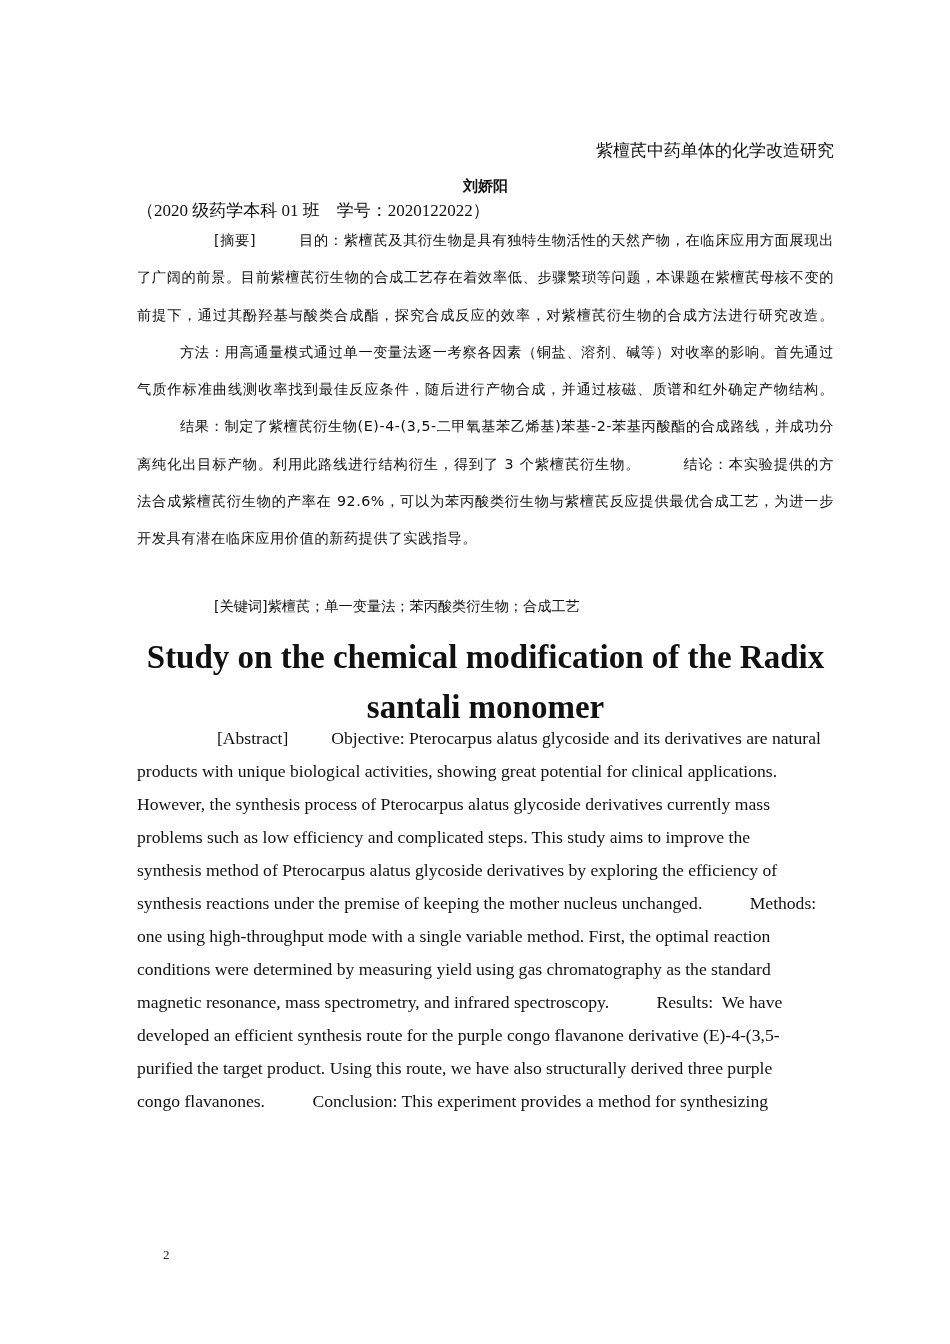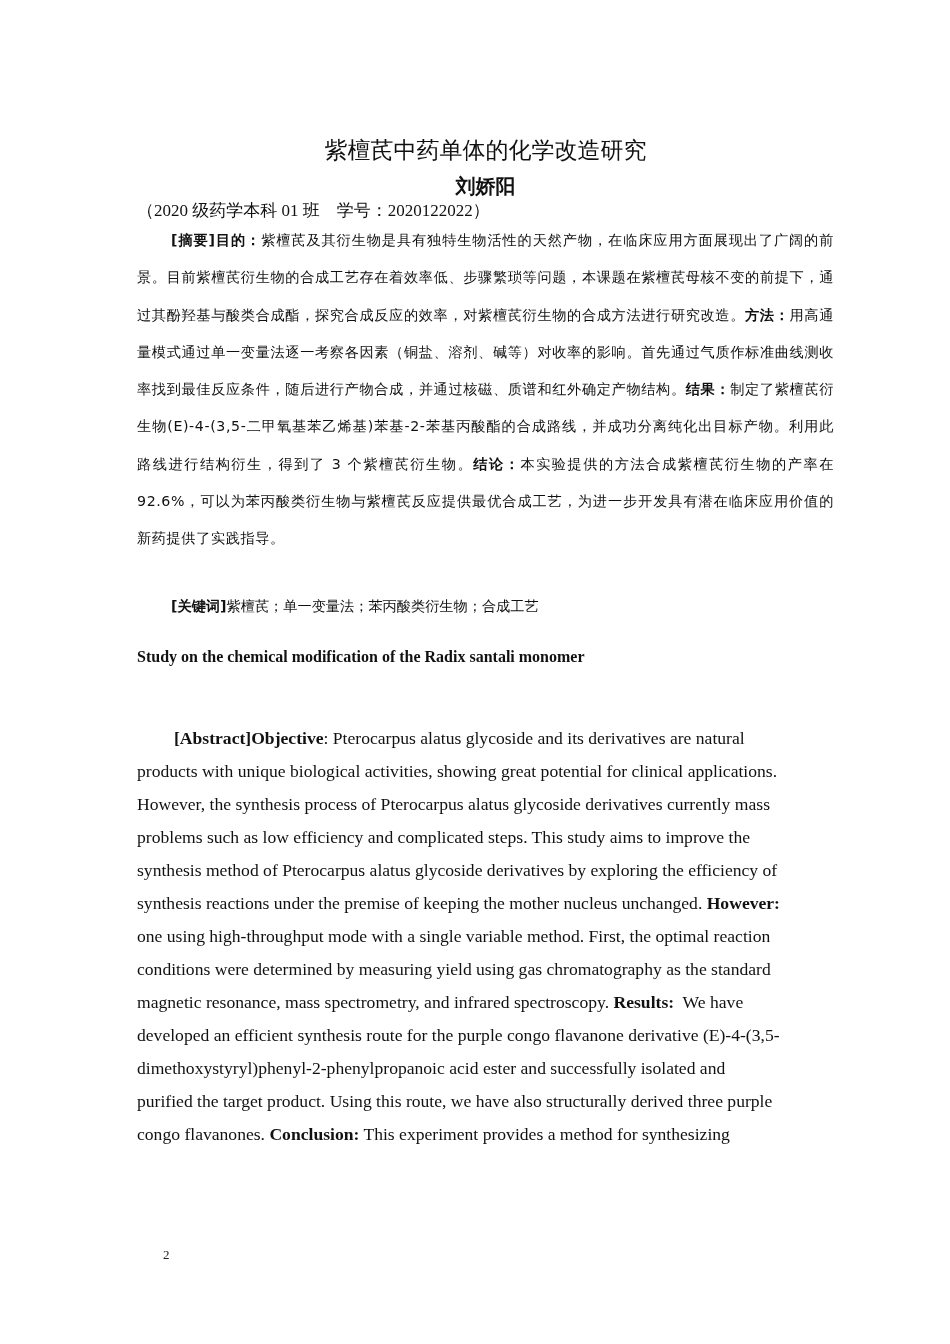--- a/index.html
+++ b/index.html
@@ -1,43 +1,43 @@
 <!DOCTYPE html>
 <html><head>
   <meta charset="utf-8">
   <style>
     html, body { margin: 0; padding: 0; background: #ffffff; }
     body { width: 950px; height: 1344px; position: relative; overflow: hidden; color: #111; }
     .page { position: absolute; left: 137px; top: 0; width: 697px; }
     .title-cn {
-      position: absolute; top: 133px; left: 0; width: 697px; text-align: center;
-      font-family: "DejaVu Sans", sans-serif; font-size: 23px; line-height: 34px; color: #111;
+      position: absolute; top: 133px; left: 0; width: 697px; text-align: right;
+      font-family: "DejaVu Sans", sans-serif; font-size: 17px; line-height: 34px; color: #111;
     }
     .author {
       position: absolute; top: 175px; left: 0; width: 697px; text-align: center;
-      font-family: "DejaVu Sans", sans-serif; font-weight: bold; font-size: 20px; line-height: 22px;
+      font-family: "DejaVu Sans", sans-serif; font-weight: bold; font-size: 15px; line-height: 22px;
     }
     .affil {
       position: absolute; top: 199px; left: 0; width: 697px; text-align: left;
       font-family: "Liberation Serif", serif; font-size: 17px; line-height: 24px;
     }
     .abstract-cn {
       position: absolute; top: 222px; left: 0; width: 697px;
       font-family: "DejaVu Sans", sans-serif; font-size: 14.2px; line-height: 37.3px;
       text-align: justify; letter-spacing: 0.6px;
     }
     .indent { text-indent: 34px; }
-    .b { font-weight: bold; }
+    .b { font-weight: normal; margin-left: 43px; }
     .keywords-cn {
       position: absolute; top: 593px; left: 0; width: 697px;
       font-family: "DejaVu Sans", sans-serif; font-size: 14.2px; line-height: 26px; text-indent: 34px;
     }
     .title-en {
-      position: absolute; top: 632px; left: 0; width: 697px; text-align: left;
-      font-family: "Liberation Serif", serif; font-weight: bold; font-size: 16px; line-height: 50px;
+      position: absolute; top: 632px; left: 0; width: 697px; text-align: center;
+      font-family: "Liberation Serif", serif; font-weight: bold; font-size: 33px; line-height: 50px;
     }
     .abstract-en {
       position: absolute; top: 722px; left: 0; width: 699px;
       font-family: "Liberation Serif", serif; font-size: 17.6px; line-height: 33px;
     }
     .line { display: block; white-space: nowrap; }
     .page-num {
       position: absolute; top: 1247px; left: 163px;
       font-family: "Liberation Serif", serif; font-size: 13px; color: #222;
     }
@@ -58,25 +58,24 @@
   <div class="keywords-cn"><span class="b">[关键词]</span><span>紫檀芪；单一变量法；苯丙酸类衍生物；合成工艺</span></div>
 
   <div class="title-en">Study on the chemical modification of the Radix santali monomer</div>
 
   <div class="abstract-en">
     <span class="line" style="padding-left:37px"><span class="b">[Abstract]</span><span class="b">Objective</span><span>: Pterocarpus alatus glycoside and its derivatives are natural</span></span>
     <span class="line">products with unique biological activities, showing great potential for clinical applications.</span>
     <span class="line">However, the synthesis process of Pterocarpus alatus glycoside derivatives currently mass</span>
     <span class="line">problems such as low efficiency and complicated steps. This study aims to improve the</span>
     <span class="line">synthesis method of Pterocarpus alatus glycoside derivatives by exploring the efficiency of</span>
-    <span class="line"><span>synthesis reactions under the premise of keeping the mother nucleus unchanged. </span><span class="b">However:</span></span>
+    <span class="line"><span>synthesis reactions under the premise of keeping the mother nucleus unchanged. </span><span class="b">Methods:</span></span>
     <span class="line">one using high-throughput mode with a single variable method. First, the optimal reaction</span>
     <span class="line">conditions were determined by measuring yield using gas chromatography as the standard</span>
     <span class="line"><span>magnetic resonance, mass spectrometry, and infrared spectroscopy. </span><span class="b">Results:</span><span style="white-space:pre">  We have</span></span>
     <span class="line">developed an efficient synthesis route for the purple congo flavanone derivative (E)-4-(3,5-</span>
-    <span class="line">dimethoxystyryl)phenyl-2-phenylpropanoic acid ester and successfully isolated and</span>
     <span class="line">purified the target product. Using this route, we have also structurally derived three purple</span>
     <span class="line"><span>congo flavanones. </span><span class="b">Conclusion:</span><span style="white-space:pre"> This experiment provides a method for synthesizing</span></span>
   </div>
 
 </div>
 
 <div class="page-num">2</div>
 
 </body></html>

